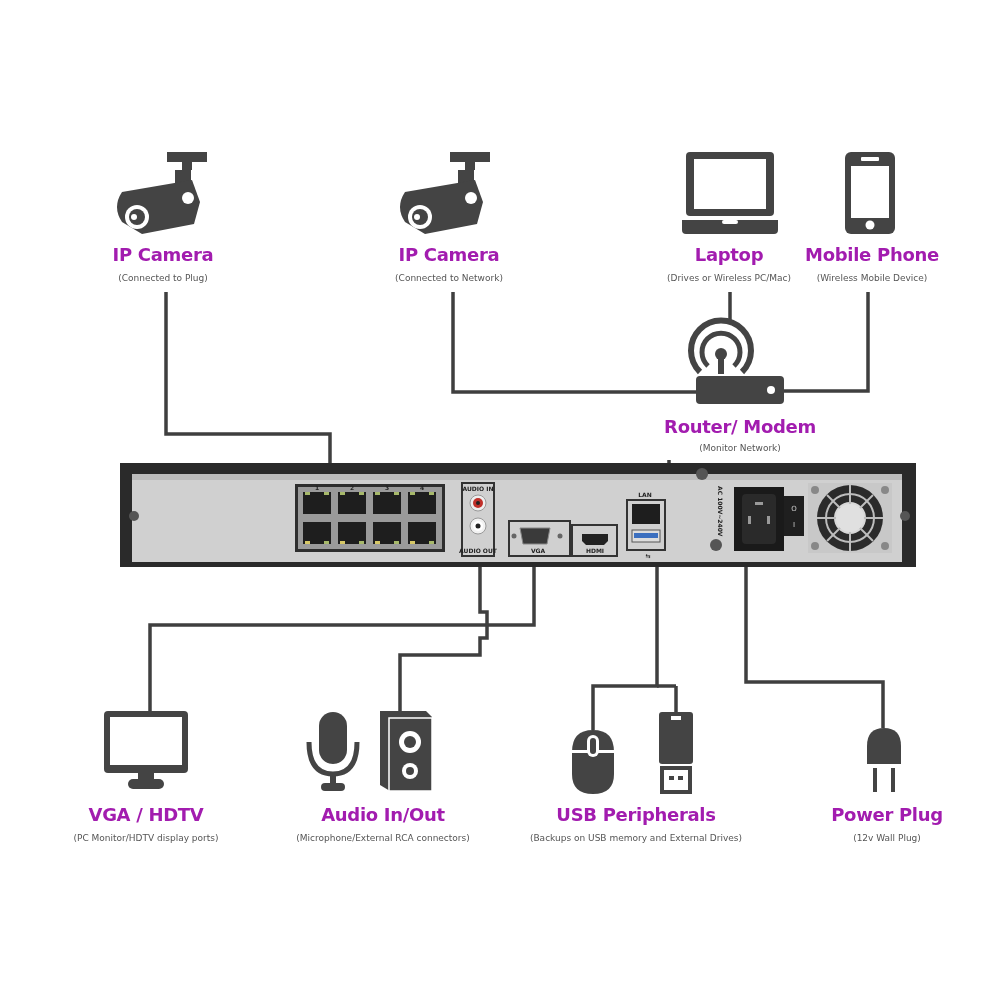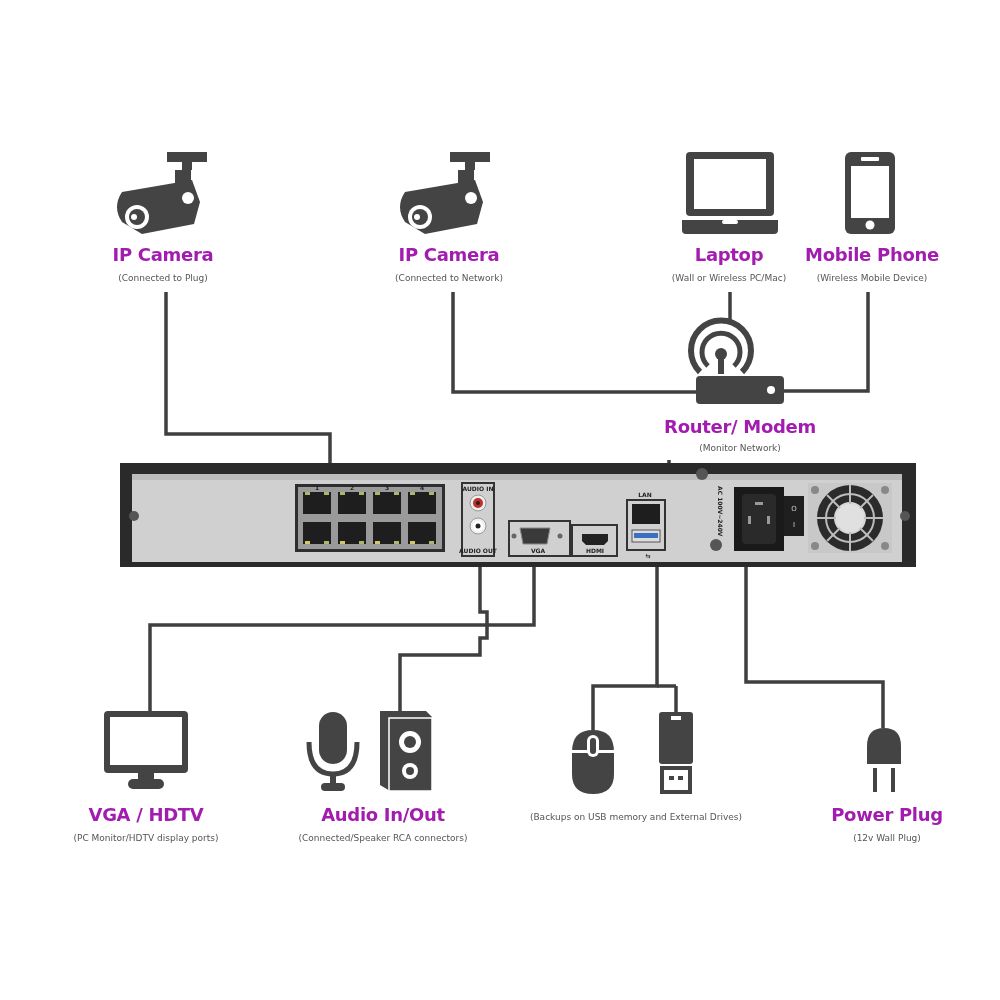--- a/index.html
+++ b/index.html
@@ -236,37 +236,38 @@
 <div class="node-label" style="left:163px; top:244px;">
   <div class="node-title">IP Camera</div>
   <div class="node-sub">(Connected to Plug)</div>
 </div>
 <div class="node-label" style="left:449px; top:244px;">
   <div class="node-title">IP Camera</div>
   <div class="node-sub">(Connected to Network)</div>
 </div>
 <div class="node-label" style="left:729px; top:244px;">
   <div class="node-title">Laptop</div>
-  <div class="node-sub">(Wall or Wireless PC/Mac)</div>
+  <div class="node-sub">(Drives or Wireless PC/Mac)</div>
 </div>
 <div class="node-label" style="left:872px; top:244px;">
   <div class="node-title">Mobile Phone</div>
   <div class="node-sub">(Wireless Mobile Device)</div>
 </div>
 <div class="node-label" style="left:740px; top:416px;">
   <div class="node-title">Router/ Modem</div>
   <div class="node-sub" style="margin-top:6px;">(Monitor Network)</div>
 </div>
 <div class="node-label" style="left:146px; top:804px;">
   <div class="node-title">VGA / HDTV</div>
   <div class="node-sub">(PC Monitor/HDTV display ports)</div>
 </div>
 <div class="node-label" style="left:383px; top:804px;">
   <div class="node-title">Audio In/Out</div>
-  <div class="node-sub">(Connected/Speaker RCA connectors)</div>
+  <div class="node-sub">(Microphone/External RCA connectors)</div>
 </div>
 <div class="node-label" style="left:636px; top:804px;">
+  <div class="node-title">USB Peripherals</div>
   <div class="node-sub">(Backups on USB memory and External Drives)</div>
 </div>
 <div class="node-label" style="left:887px; top:804px;">
   <div class="node-title">Power Plug</div>
   <div class="node-sub">(12v Wall Plug)</div>
 </div>
 
 </body></html>

